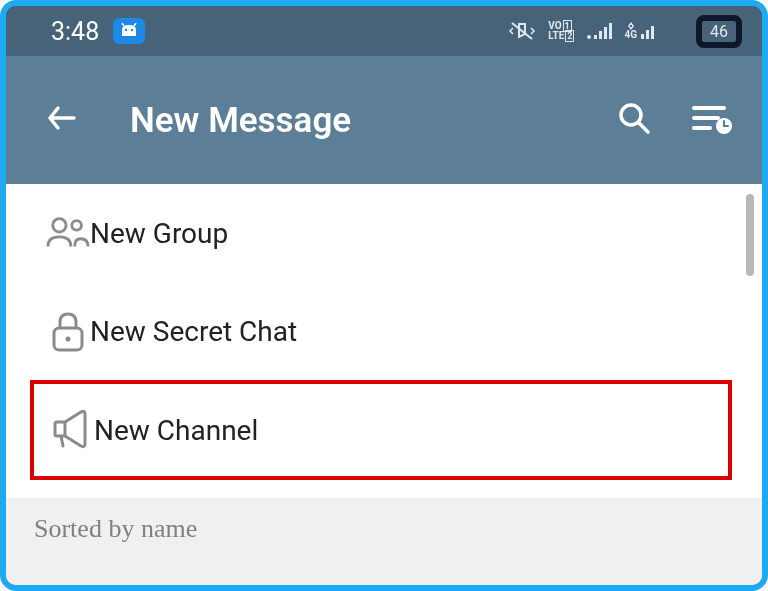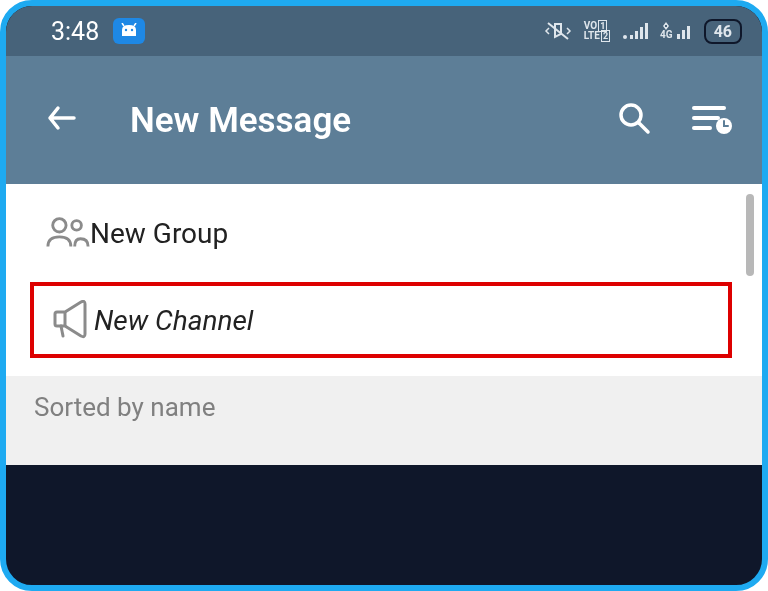--- a/index.html
+++ b/index.html
@@ -11,24 +11,24 @@
       font-family: -apple-system, BlinkMacSystemFont, 'Segoe UI', Roboto, sans-serif;
       background: #fff;
       width: 768px;
       height: 591px;
       overflow: hidden;
     }
     .device-frame {
       width: 768px;
       height: 591px;
       border: 6px solid #1eaaf1;
-      border-radius: 32px;
+      border-radius: 16px;
       overflow: hidden;
       position: relative;
-      background: #0f172a;
+      background: #701a75;
     }
     .status-bar {
       background: #47637a;
       height: 50px;
       display: flex;
       align-items: center;
       justify-content: space-between;
       padding: 0 20px 0 45px;
       color: #fff;
     }
@@ -54,26 +54,27 @@
       display: flex;
       align-items: center;
       gap: 12px;
     }
     .status-icon {
       display: flex;
       align-items: center;
       justify-content: flex-end;
     }
     .battery-box {
-      border: 2px solid #0f172a;
+      border: 6px solid #0f172a;
       border-radius: 8px;
       padding: 1px 8px;
       font-size: 16px;
-      font-weight: 700;
+      font-weight: 400;
       color: #dfe6ec;
+      margin-left: 28px;
     }
     .signal-text {
       font-size: 10px;
       font-weight: 700;
       line-height: 1;
       color: #dfe6ec;
     }
     .app-bar {
       background: #5d7e97;
       height: 128px;
@@ -113,28 +114,28 @@
       font-size: 28px;
       font-weight: 400;
       color: #222;
     }
     .highlight-box {
       border: 4px solid #d00;
       margin: 0 30px 0 24px;
     }
     .highlight-box .menu-item {
       padding: 0 16px;
-      height: 68px;
-      font-style: italic;
+      height: 92px;
     }
     .sort-section {
       background: #f0f0f0;
       padding: 16px 28px;
       margin-top: 18px;
       height: 89px;
+      font-family: Liberation Serif, serif;
     }
     .sort-label {
       font-size: 26px;
       color: #808080;
     }
     .scrollbar-indicator {
       position: absolute;
       right: 8px;
       top: 10px;
       width: 8px;
@@ -240,20 +241,30 @@
         <svg width="46" height="36" viewBox="0 0 46 36" fill="none">
           <circle cx="14" cy="10" r="7" stroke="#8b8b8b" stroke-width="3"></circle>
           <circle cx="32" cy="10" r="5" stroke="#8b8b8b" stroke-width="3"></circle>
           <path d="M2 32 Q2 22 14 22 Q26 22 26 32" stroke="#8b8b8b" stroke-width="3" fill="none"></path>
           <path d="M30 32 Q30 24 36 24 Q44 24 44 32" stroke="#8b8b8b" stroke-width="3" fill="none"></path>
         </svg>
       </span>
       <span class="menu-item-label">New Group</span>
     </div>
 
+    <div class="menu-item">
+      <span class="menu-item-icon">
+        <svg width="36" height="42" viewBox="0 0 36 42" fill="none">
+          <rect x="4" y="18" width="28" height="22" rx="5" stroke="#8b8b8b" stroke-width="3"></rect>
+          <path d="M10 18 L10 12 Q10 4 18 4 Q26 4 26 12 L26 18" stroke="#8b8b8b" stroke-width="3" fill="none"></path>
+          <circle cx="18" cy="29" r="2.5" fill="#8b8b8b"></circle>
+        </svg>
+      </span>
+      <span class="menu-item-label">New Secret Chat</span>
+    </div>
 
     <div class="highlight-box">
       <div class="menu-item">
         <span class="menu-item-icon">
           <svg width="42" height="40" viewBox="0 0 42 40" fill="none">
             <path d="M4 14 L4 24 Q4 26 6 26 L14 26 L30 36 Q34 38 34 34 L34 4 Q34 0 30 2 L14 12 L6 12 Q4 12 4 14 Z" stroke="#8b8b8b" stroke-width="3" fill="none" stroke-linejoin="round"></path>
             <line x1="14" y1="12" x2="14" y2="26" stroke="#8b8b8b" stroke-width="3"></line>
             <path d="M10 26 L12 36" stroke="#8b8b8b" stroke-width="3" stroke-linecap="round"></path>
           </svg>
         </span>

